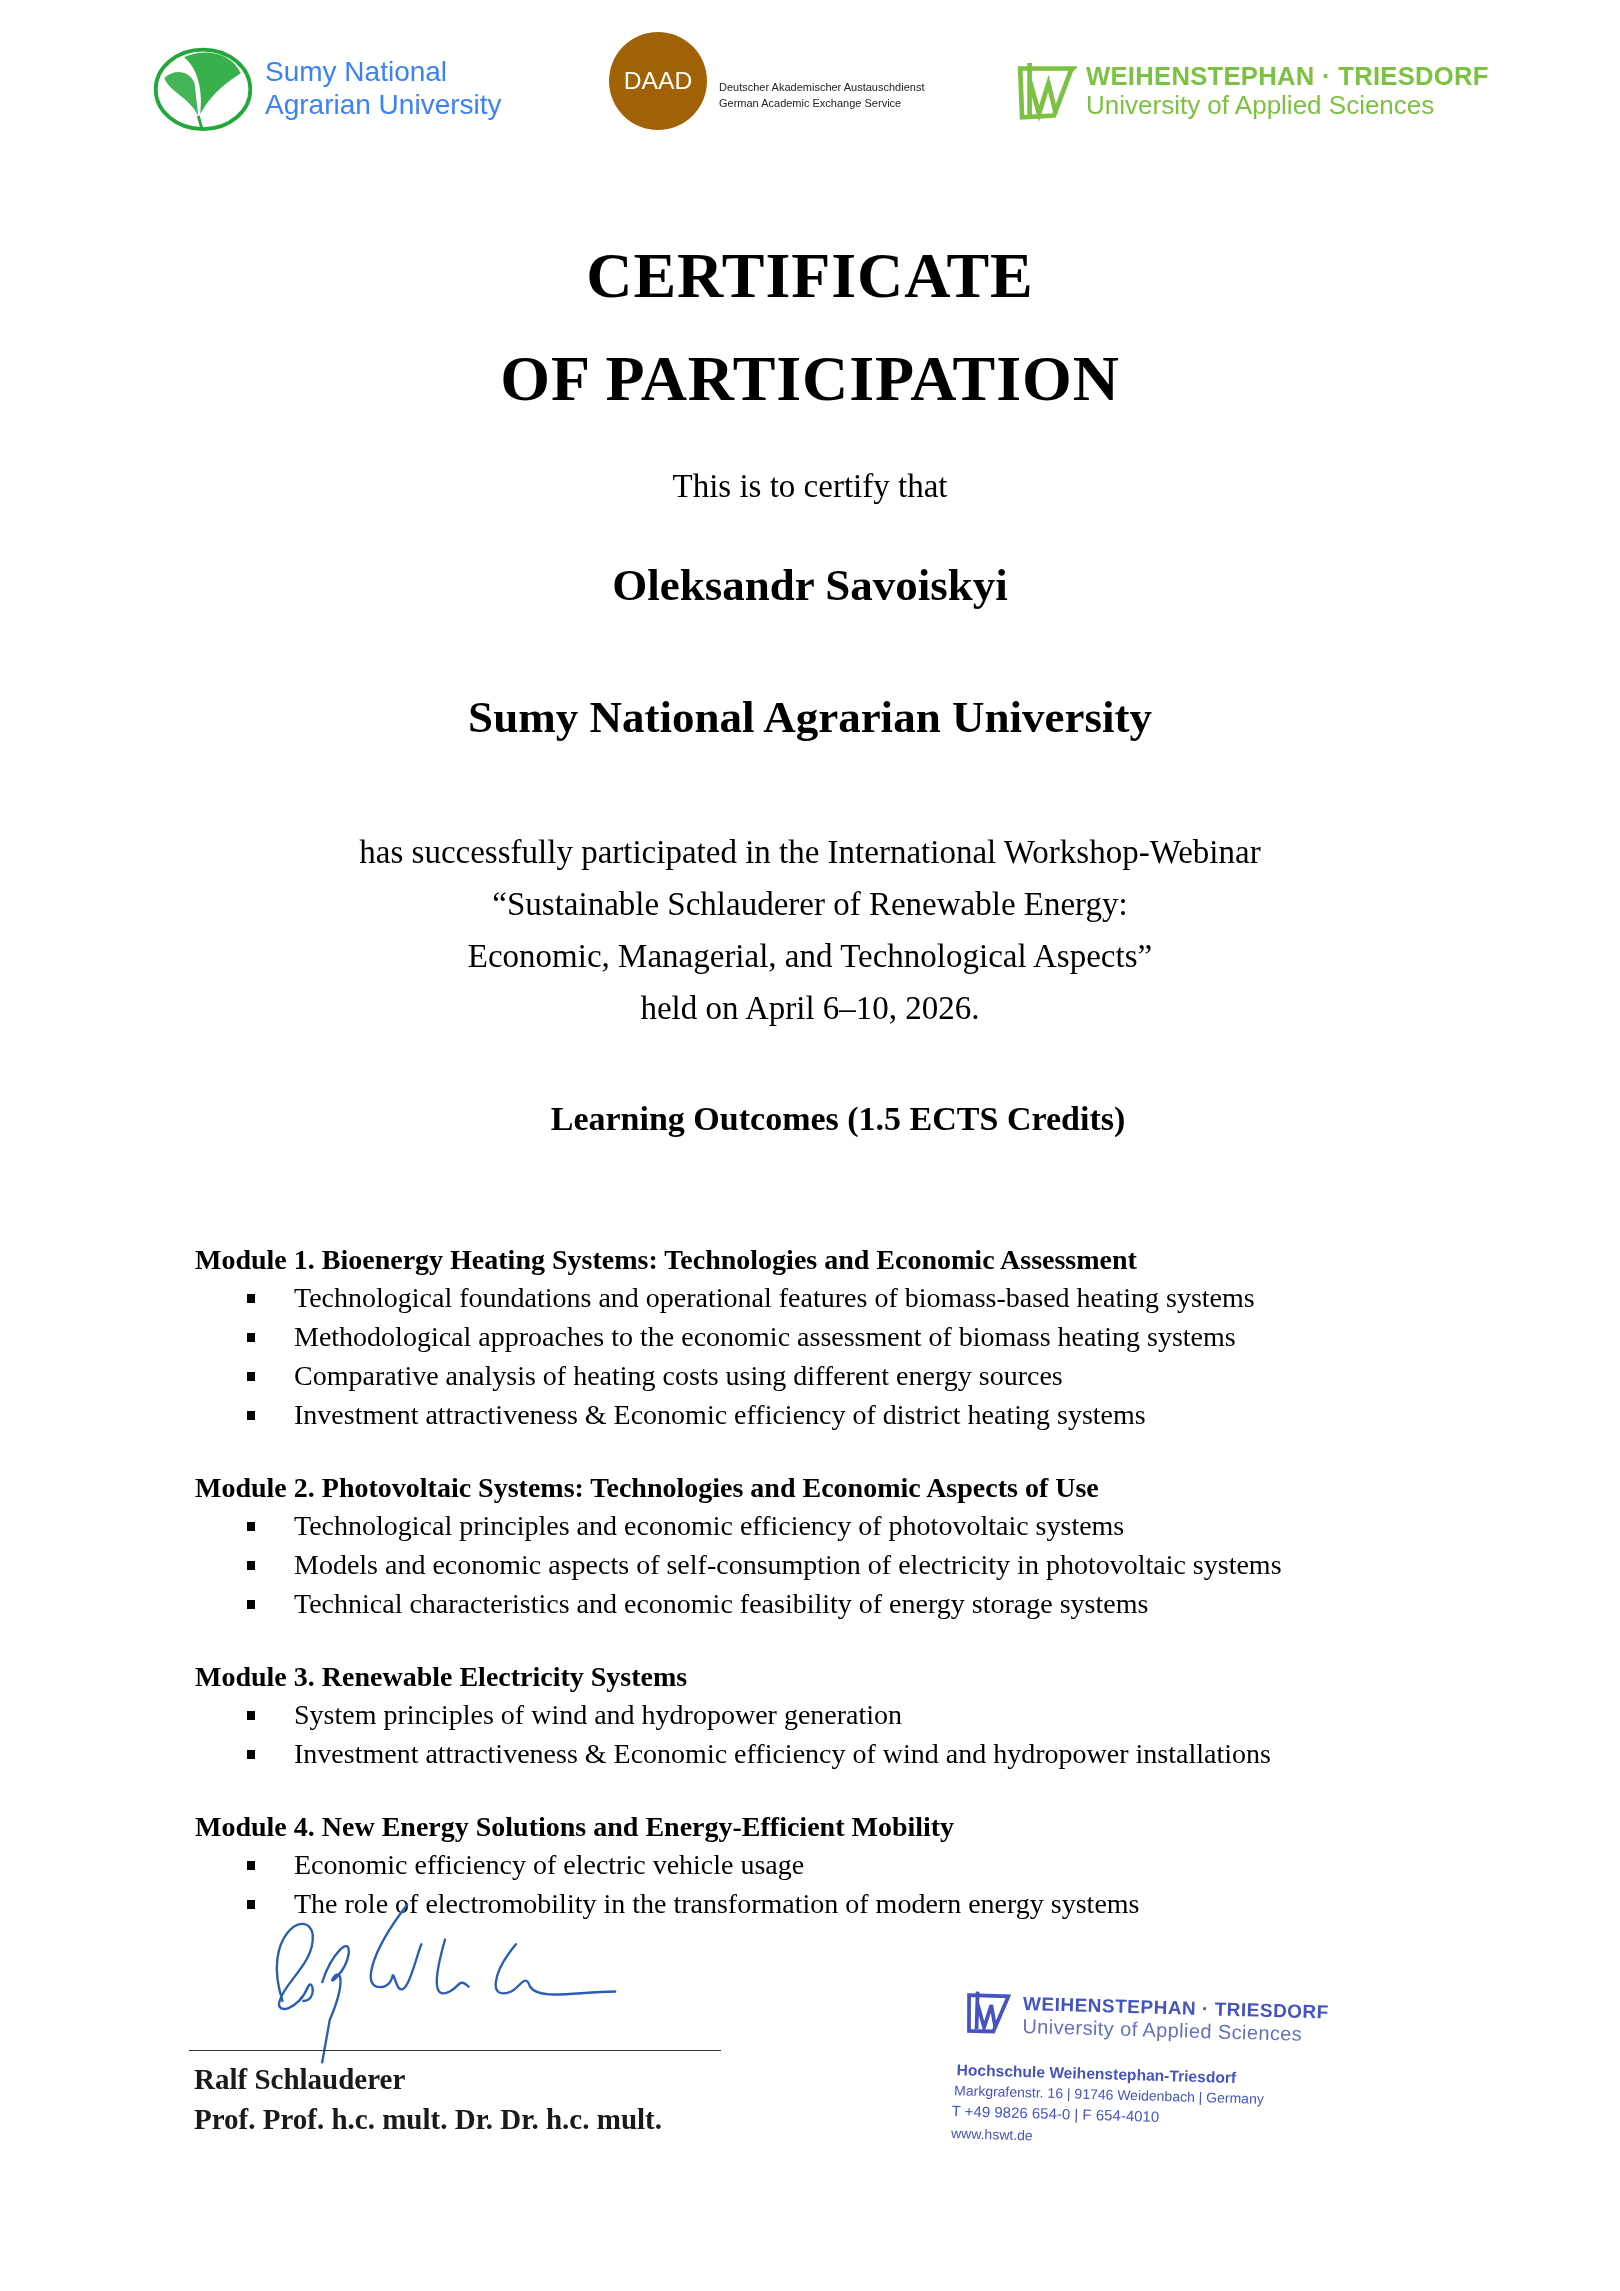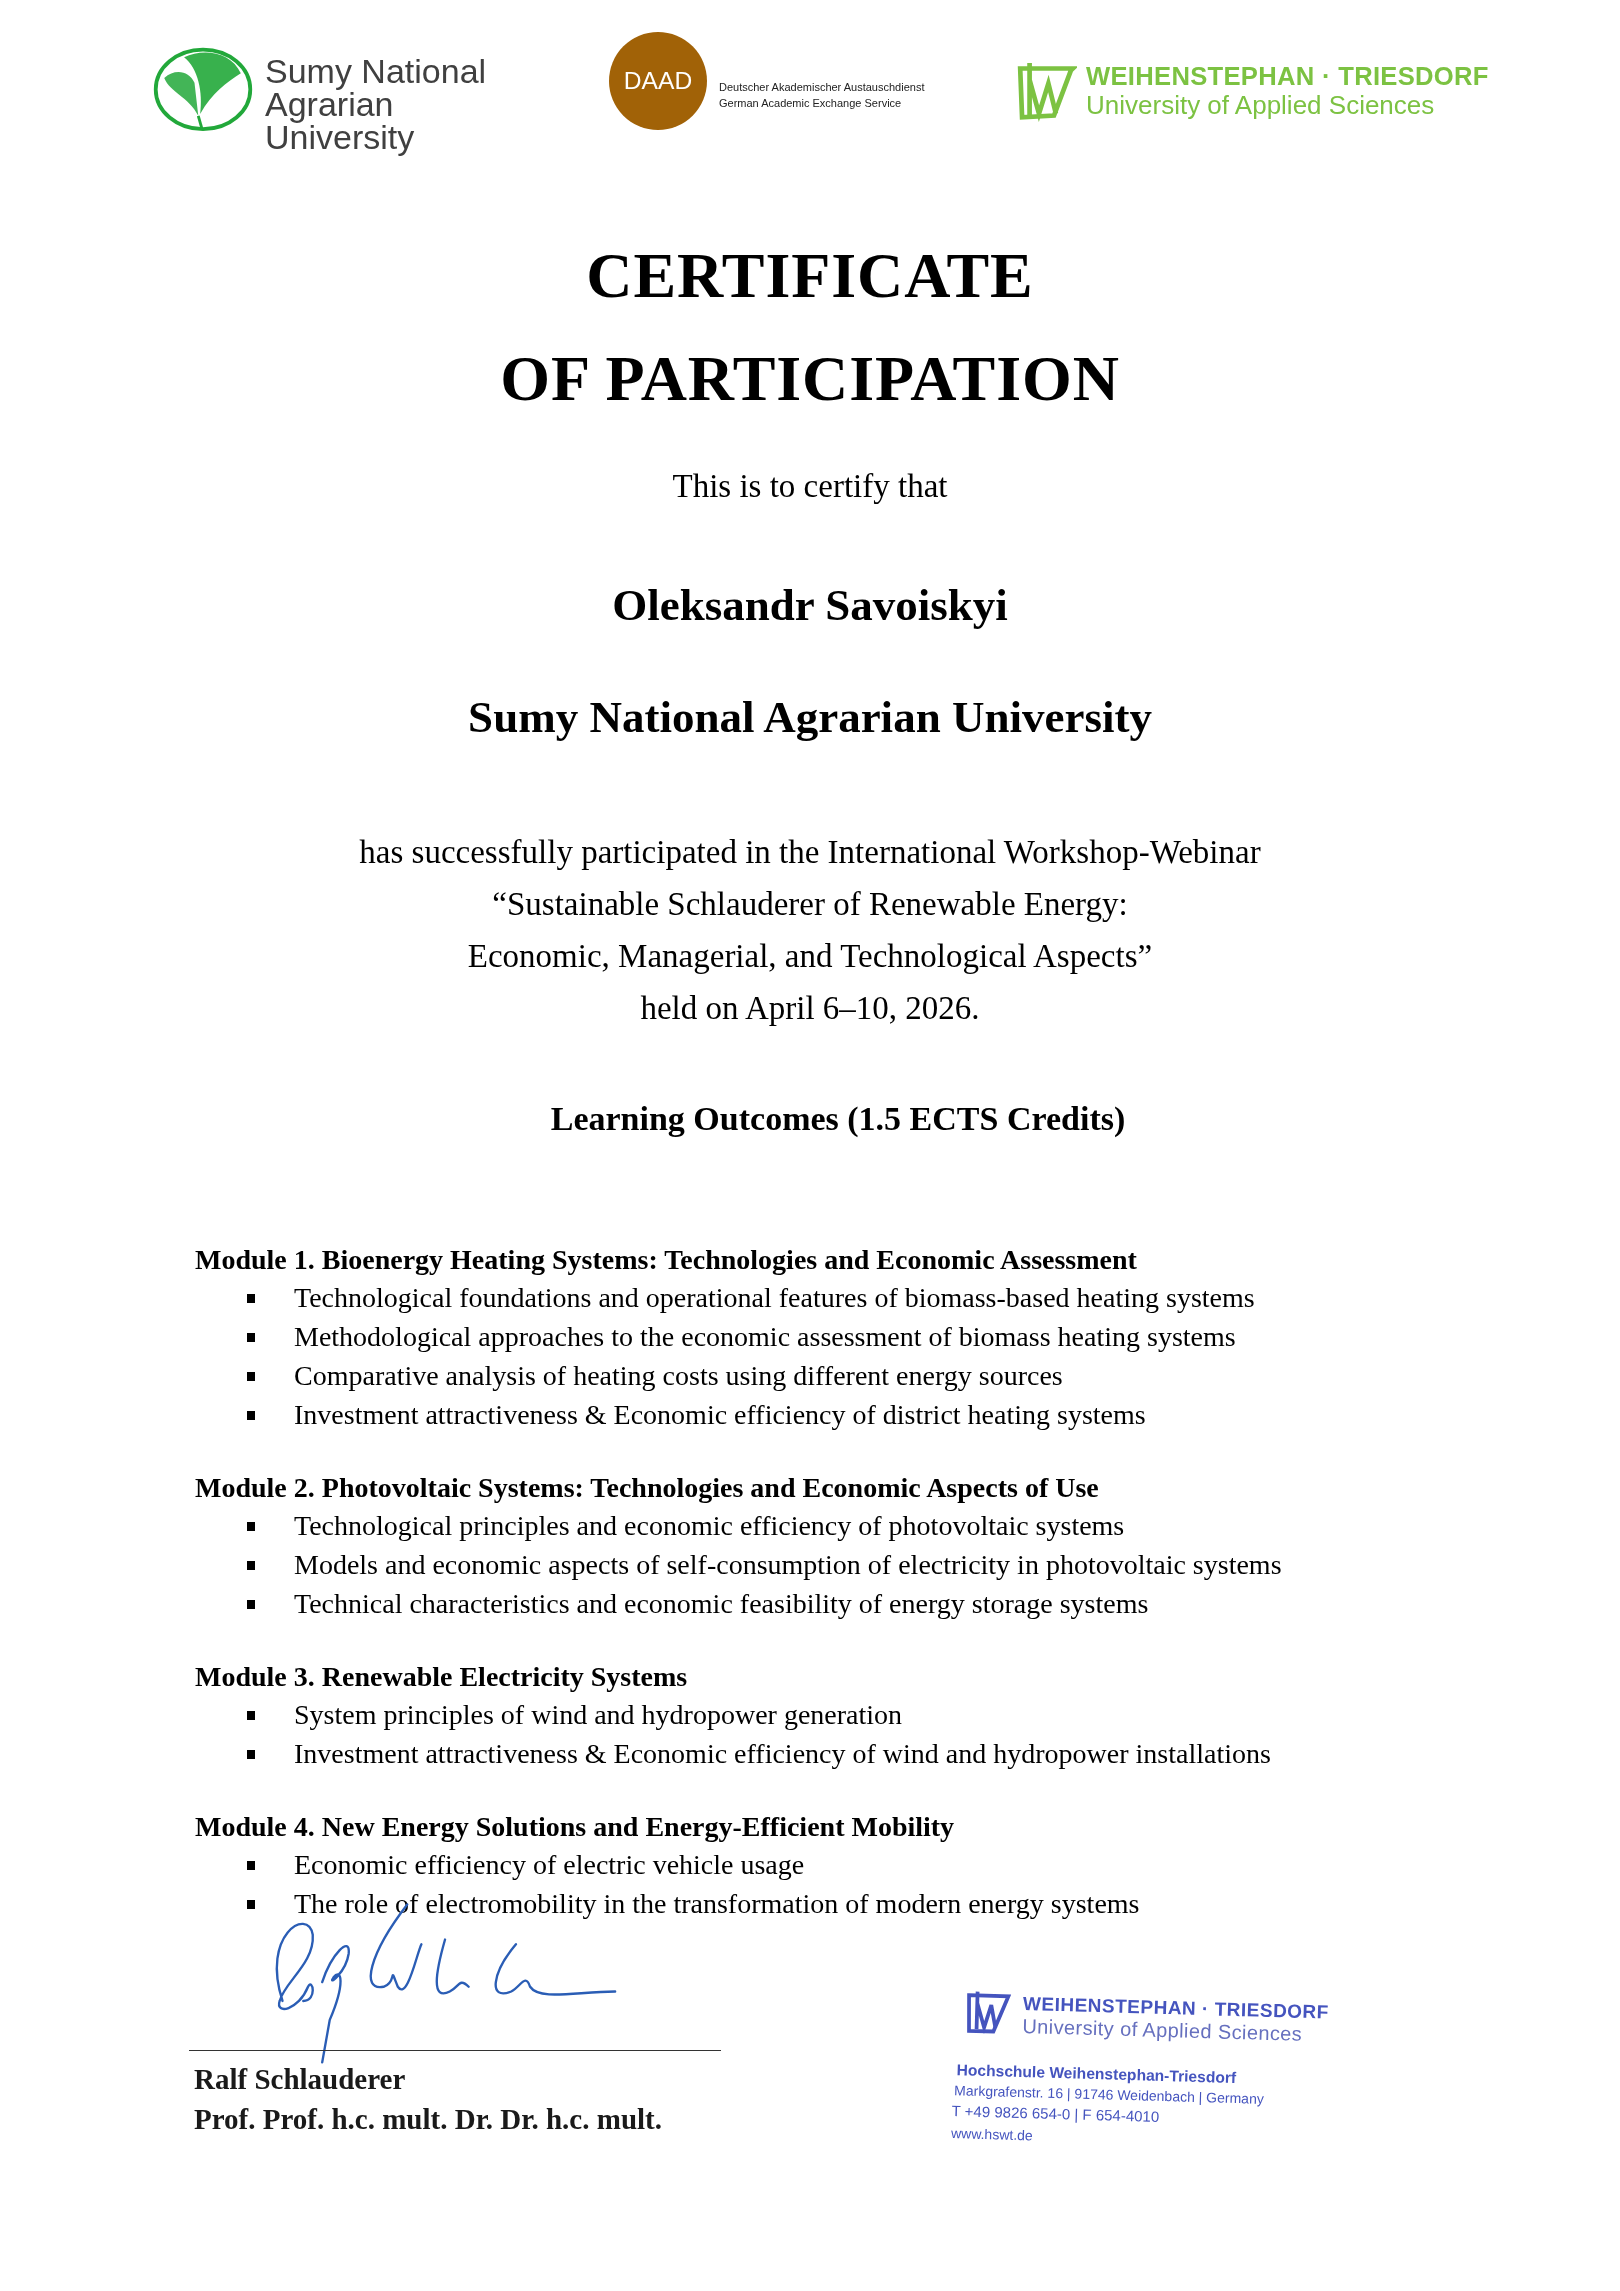--- a/index.html
+++ b/index.html
@@ -1,21 +1,21 @@
 <!DOCTYPE html>
 <html style="font-size:15px"><head>
 <meta charset="utf-8">
 <style>
   html, body { margin:0; padding:0; background:#ffffff; }
   body { width:1620px; height:2291px; position:relative; overflow:hidden; font-family:"DejaVu Serif", serif; color:#000; }
   .abs { position:absolute; }
 
   
   .sumy-logo { left:151px; top:36px; width:397px; height:104px; }
-  .sumy-text { left:265px; top:57px; color:#404040; font-family:"Liberation Sans", sans-serif; font-size:34px; line-height:33px; }
+  .sumy-text { left:265px; top:57px; color:#3b82f6; font-family:"Liberation Sans", sans-serif; font-size:28px; line-height:33px; }
   .daad-circle { left:609px; top:32px; width:98px; height:98px; border-radius:50%; background:#a16207; color:#fff; font-family:"Liberation Sans", sans-serif; font-size:24.6px; display:flex; align-items:center; justify-content:center; }
   .daad-text { left:719px; top:79px; font-family:"Liberation Sans", sans-serif; font-size:11px; line-height:16px; color:#222; }
   .wt-icon { left:1016px; top:61px; width:61px; height:62px; }
   .wt-text { left:1086px; top:62px; color:#7cc242; font-family:"Liberation Sans", sans-serif; }
   .wt-text .l1 { font-weight:bold; font-size:25.6px; line-height:28px; letter-spacing:0.3px; }
   .wt-text .l2 { font-size:26px; line-height:30px; }
 
   .center { left:0; width:1620px; text-align:center; }
   .title { font-family:"Liberation Serif", serif; font-weight:bold; font-size:64px; line-height:76px; letter-spacing:0.9px; }
   .certify { font-family:"Liberation Serif", serif; font-size:33px; }
@@ -71,21 +71,21 @@
   <path d="M14 2 L14 58 M14 20 L24 56 L34 24 L42 56" fill="none" stroke="#7cc242" stroke-width="5"></path>
 </svg>
 <div class="abs wt-text">
   <div class="l1">WEIHENSTEPHAN · TRIESDORF</div>
   <div class="l2">University of Applied Sciences</div>
 </div>
 
 <div class="abs center title" style="top:238px">CERTIFICATE</div>
 <div class="abs center title" style="top:341px">OF PARTICIPATION</div>
 <div class="abs center certify" style="top:468px">This is to certify that</div>
-<div class="abs center name" style="top:579px">Oleksandr Savoiskyi</div>
+<div class="abs center name" style="top:559px">Oleksandr Savoiskyi</div>
 <div class="abs center name" style="top:691px">Sumy National Agrarian University</div>
 
 <div class="abs center para" style="top:826px">
   <div>has successfully participated in the International Workshop-Webinar</div>
   <div>“Sustainable Schlauderer of Renewable Energy:</div>
   <div>Economic, Managerial, and Technological Aspects”</div>
   <div>held on April 6–10, 2026.</div>
 </div>
 
 <div class="abs center lo" style="top:1100px">Learning Outcomes (1.5 ECTS Credits)</div>

